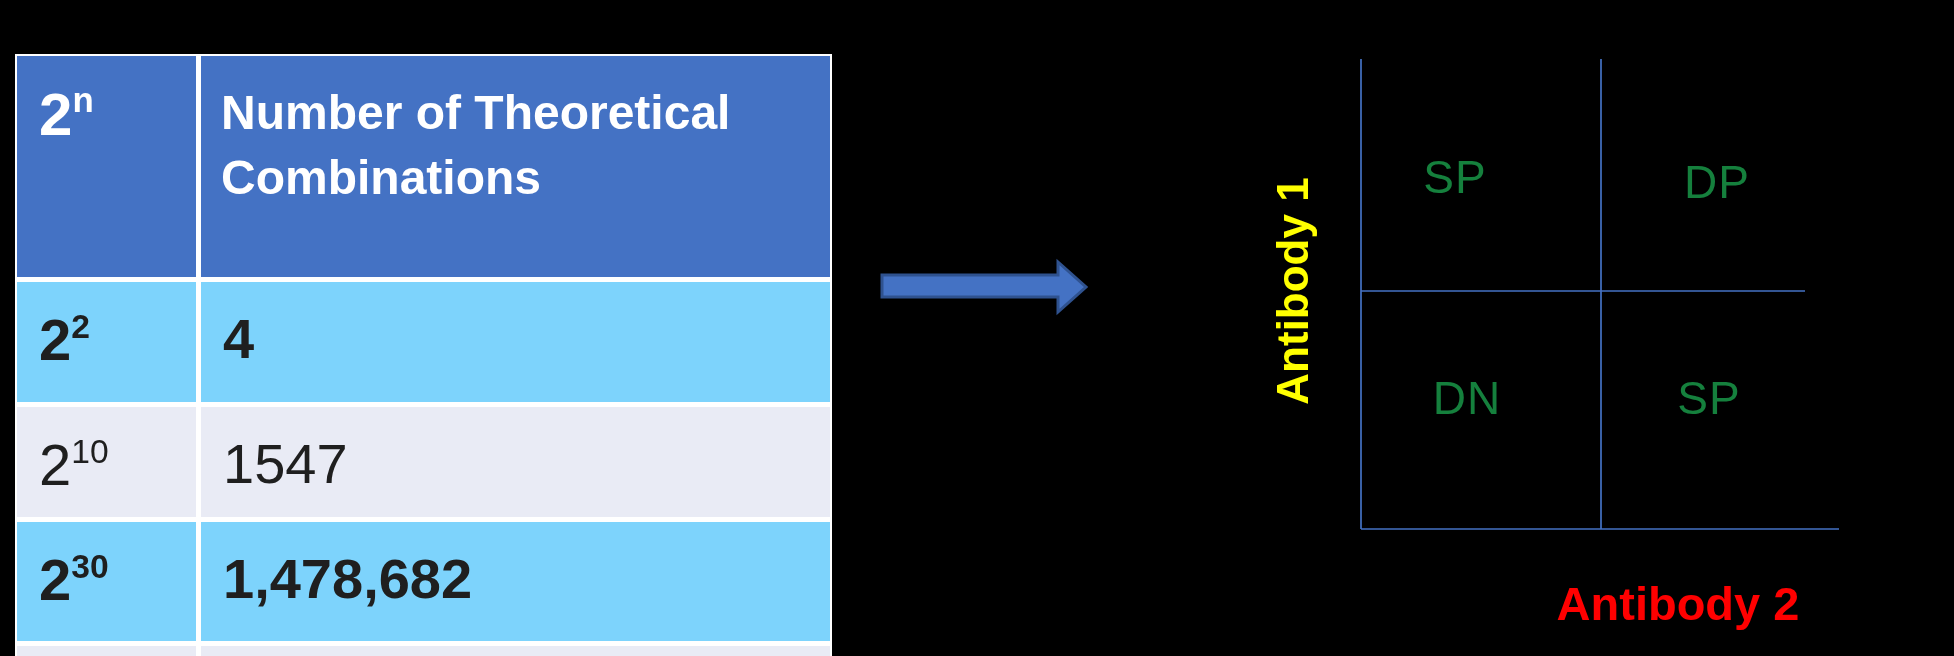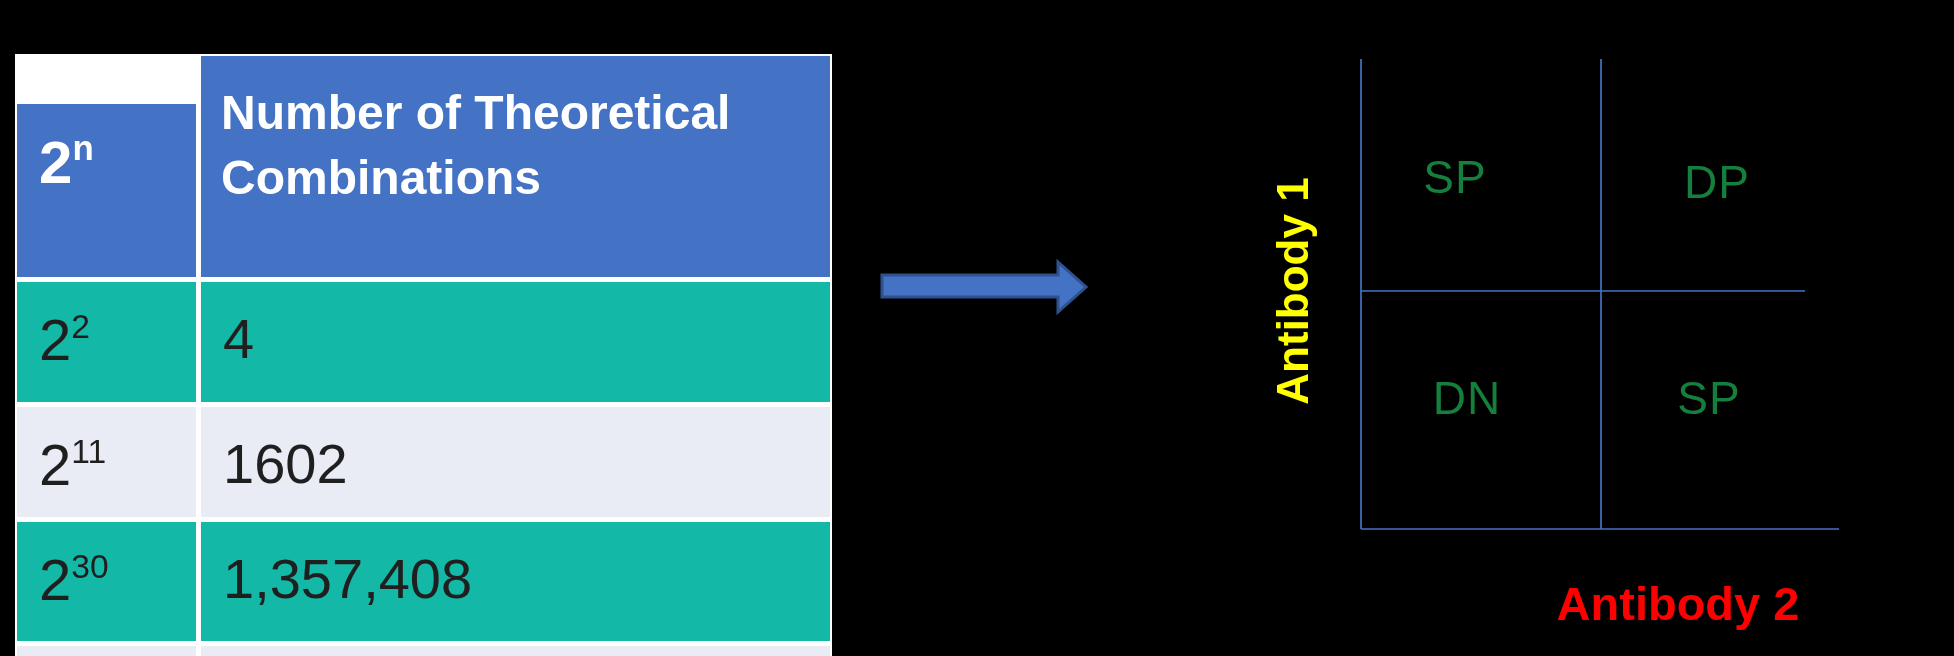--- a/index.html
+++ b/index.html
@@ -24,25 +24,25 @@
     grid-template-rows:221px 120px 110px 119px 40px;
     gap:5px;
     background:#ffffff;
   }
   .cell{overflow:hidden;}
   .cell.head{
     background:#4472C4;
     color:#ffffff;
     font-weight:bold;
   }
-  .cell.band-dark{background:#14b8a6;}
+  .cell.band-dark{background:#7dd3fc;font-weight:bold;}
   .cell.band-light{background:#E9EBF5;}
   .cell.c1{padding:24px 0 0 22px;font-size:58px;color:#1f1f1f;}
   .cell.c2{padding:24px 0 0 22px;font-size:56px;color:#1f1f1f;}
-  .cell.head.c1{font-size:60px;color:#fff;padding-top:24px;margin-top:48px;}
+  .cell.head.c1{font-size:60px;color:#fff;padding-top:24px;}
   .cell.head.c2{font-size:48px;line-height:65px;padding:24px 20px 0 20px;color:#fff;}
   .cell sup{font-size:58%;position:relative;top:-0.05em;vertical-align:super;line-height:0;}
 
   
   #overlay-svg{position:absolute;left:0;top:0;}
 
   
   .qlabel{
     position:absolute;
     color:#15803d;
@@ -77,25 +77,25 @@
 
   <div class="table-wrap">
     <div class="ptable">
 
       <div class="cell head c1"><span>2</span><sup>n</sup></div>
       <div class="cell head c2">Number of Theoretical Combinations</div>
 
       <div class="cell band-dark c1"><span>2</span><sup>2</sup></div>
       <div class="cell band-dark c2">4</div>
 
-      <div class="cell band-light c1"><span>2</span><sup>11</sup></div>
-      <div class="cell band-light c2">1602</div>
+      <div class="cell band-light c1"><span>2</span><sup>10</sup></div>
+      <div class="cell band-light c2">1547</div>
 
       <div class="cell band-dark c1"><span>2</span><sup>30</sup></div>
-      <div class="cell band-dark c2">1,357,408</div>
+      <div class="cell band-dark c2">1,478,682</div>
 
       <div class="cell band-light c1"></div>
       <div class="cell band-light c2"></div>
     </div>
   </div>
 
   <svg id="overlay-svg" width="1954" height="656" viewBox="0 0 1954 656">
 
     <polygon points="882,275 1058,275 1058,262 1086,287 1058,312 1058,297 882,297" fill="#4472C4" stroke="#2F528F" stroke-width="3" stroke-linejoin="miter"></polygon>
 

